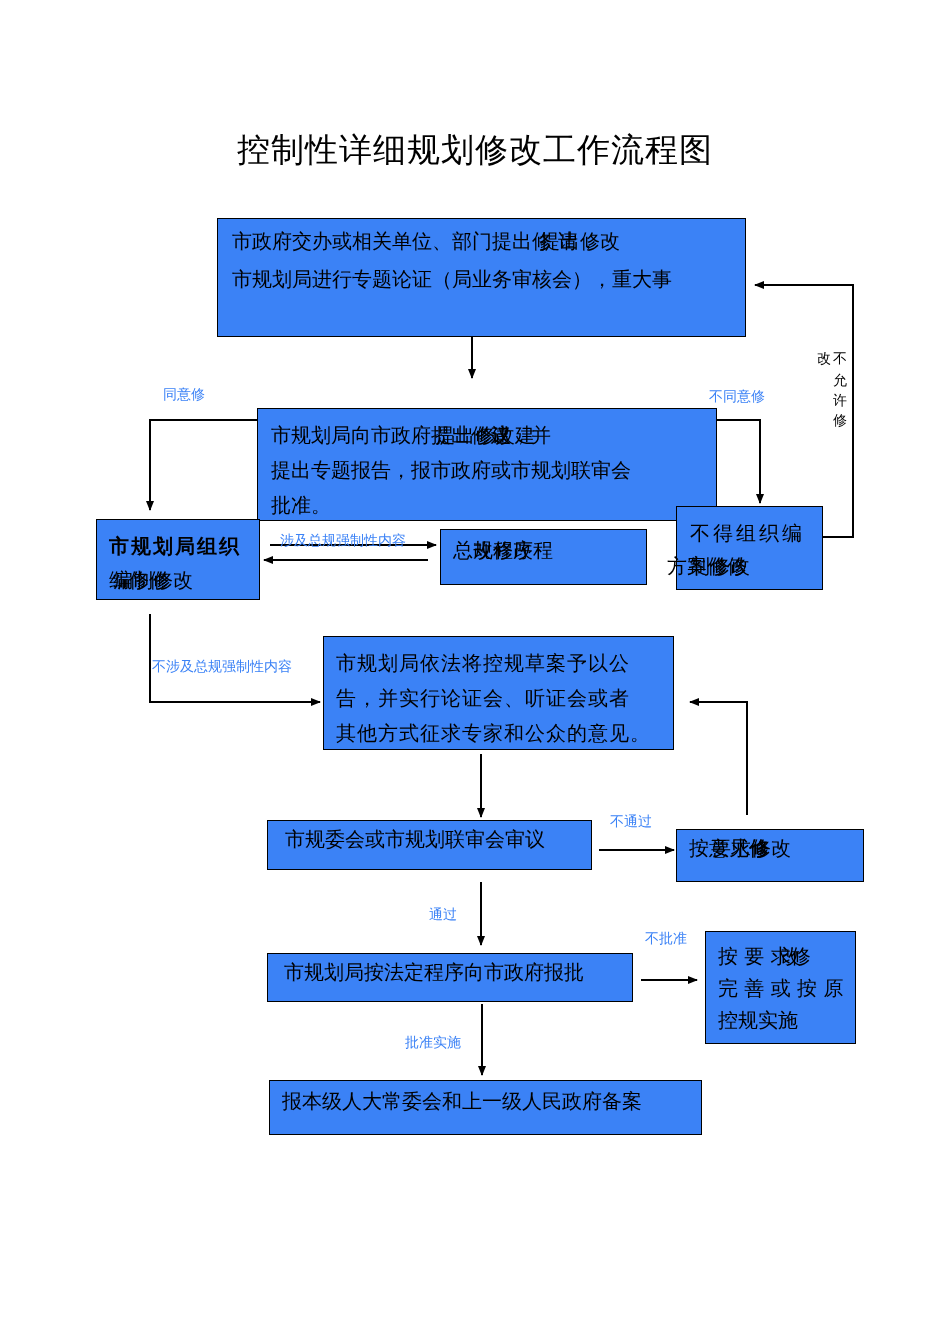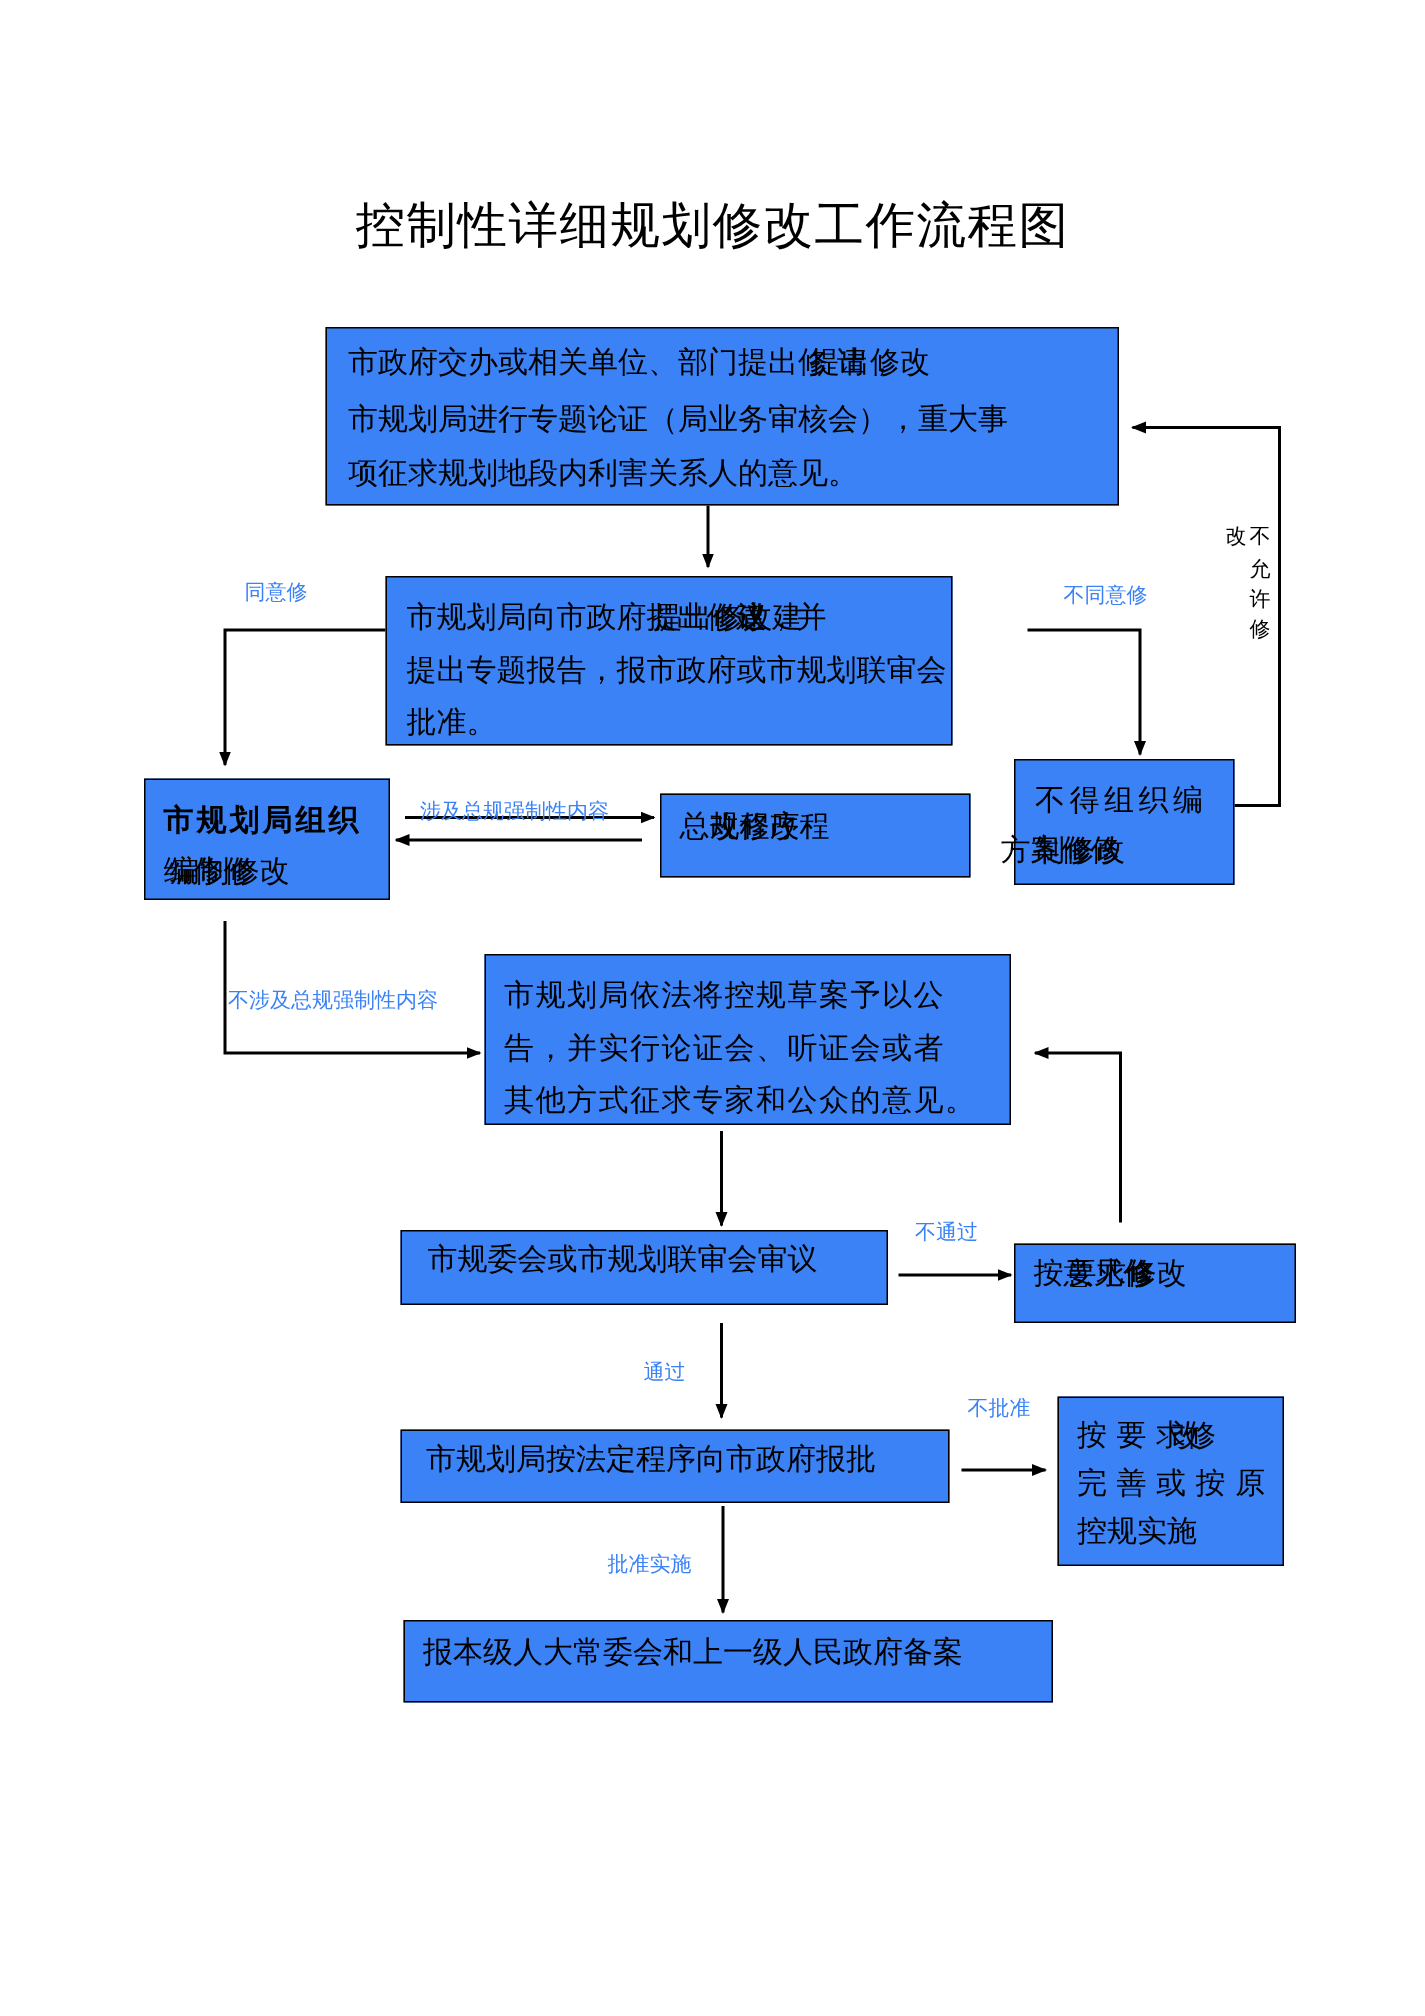--- a/index.html
+++ b/index.html
@@ -54,24 +54,23 @@
 
     <line x1="482" y1="1004" x2="482" y2="1075" marker-end="url(#ah)"></line>
   </g>
 </svg>
 
 <div class="box" style="left:217px;top:218px;width:529px;height:119px;">
   <div class="t" style="left:14px;top:4px;">
     <span>市政府交办或相关单位、部门</span><span class="ovl"><span class="sp">提出修</span><span class="a">提出修</span><span class="b" style="left:6px;padding-left:42px;">提出修改</span></span><span style="margin-left:6px;">请，</span>
   </div>
   <div class="t" style="left:14px;top:42px;">市规划局进行专题论证（局业务审核会），重大事</div>
-  <div class="t" style="left:14px;top:78px;">项征求规划地段内利害关系人的意见。</div>
 </div>
 
-<div class="box" style="left:257px;top:384px;width:378px;height:113px;">
+<div class="box" style="left:257px;top:408px;width:460px;height:113px;">
   <div class="t" style="left:13px;top:8px;">
     <span>市规划局向市政府</span><span class="ovl"><span class="sp">提出修</span><span class="a">提出修建</span><span class="b" style="left:4px;">提出修改建</span></span><span>议，并</span>
   </div>
   <div class="t" style="left:13px;top:43px;">提出专题报告，报市政府或市规划联审会</div>
   <div class="t" style="left:13px;top:78px;">批准。</div>
 </div>
 
 <div class="box" style="left:96px;top:519px;width:164px;height:81px;">
   <div class="t" style="left:12px;top:8px;letter-spacing:2px;font-weight:bold;">市规划局组织</div>
   <div class="t" style="left:12px;top:42px;">

